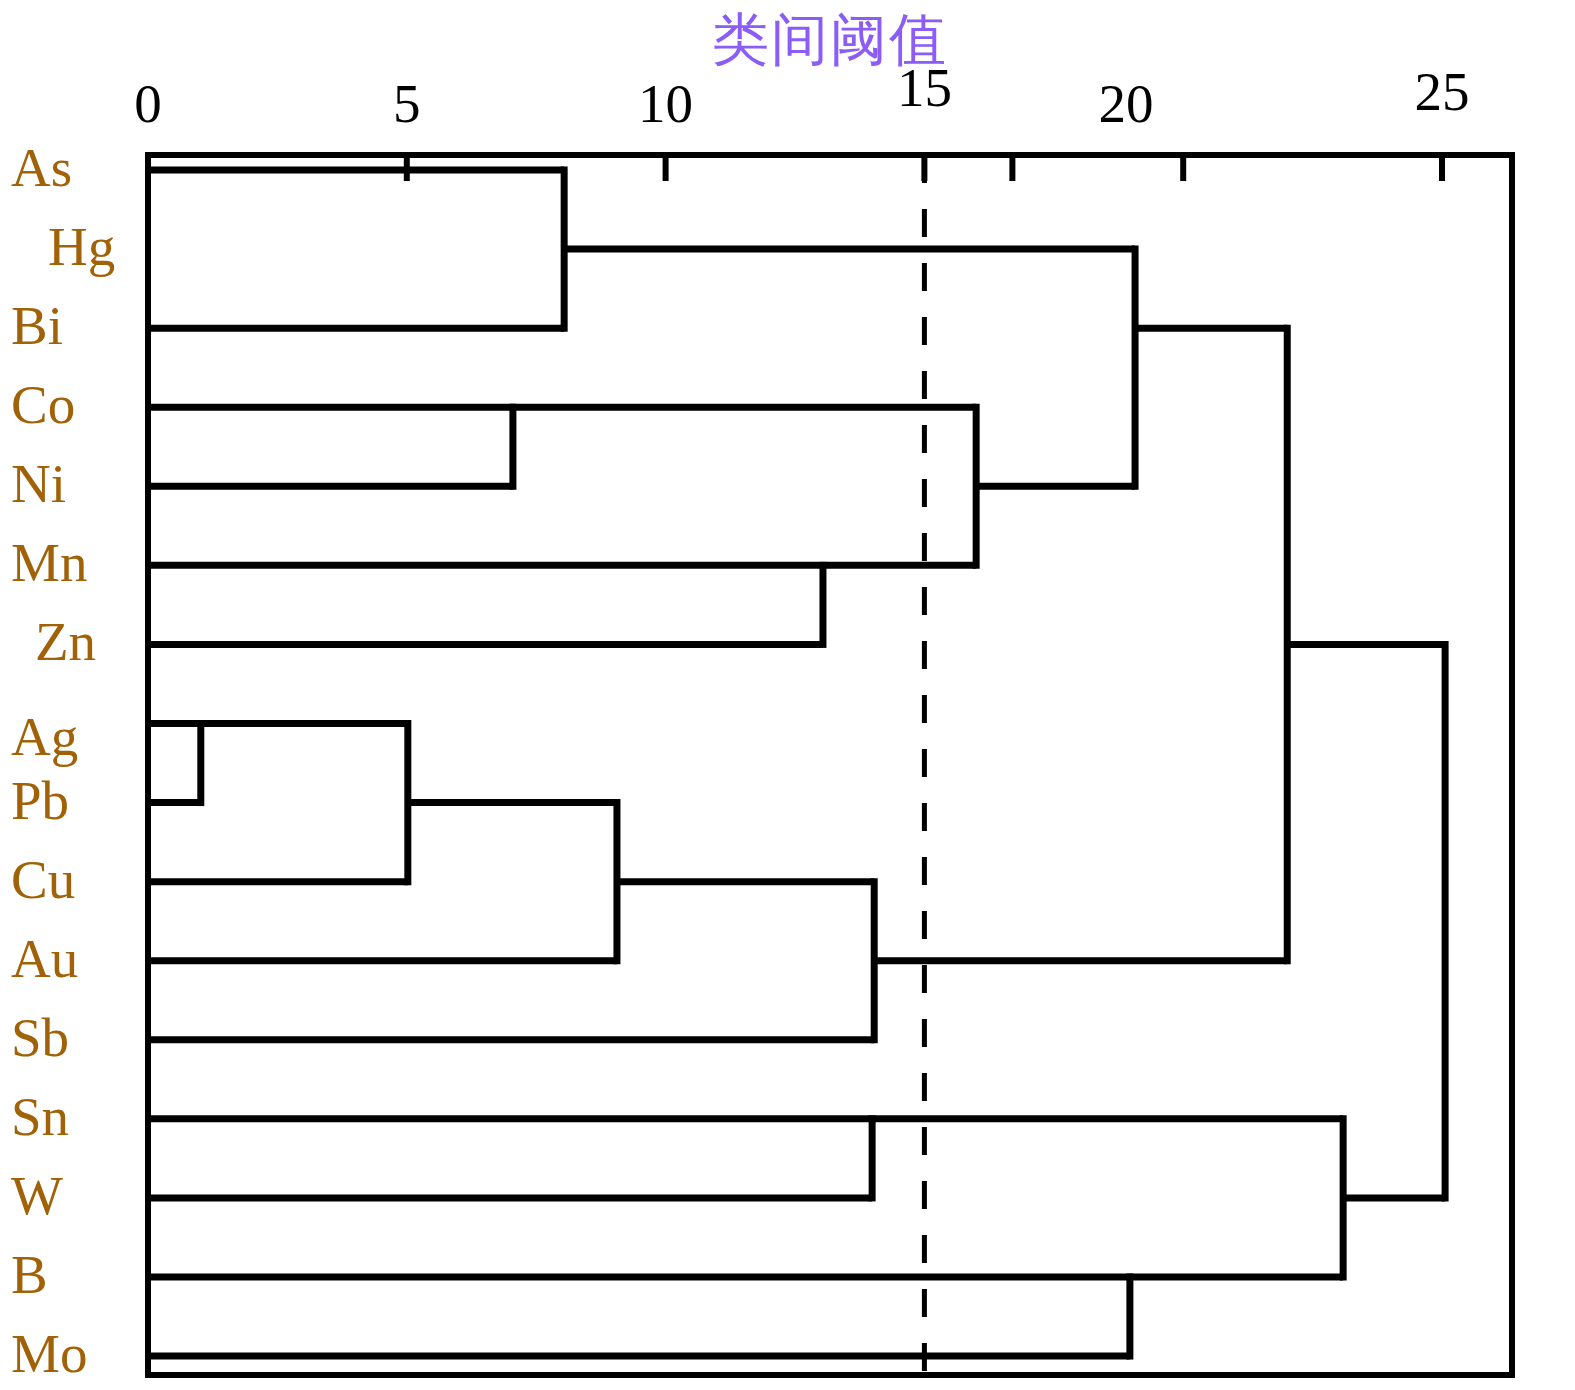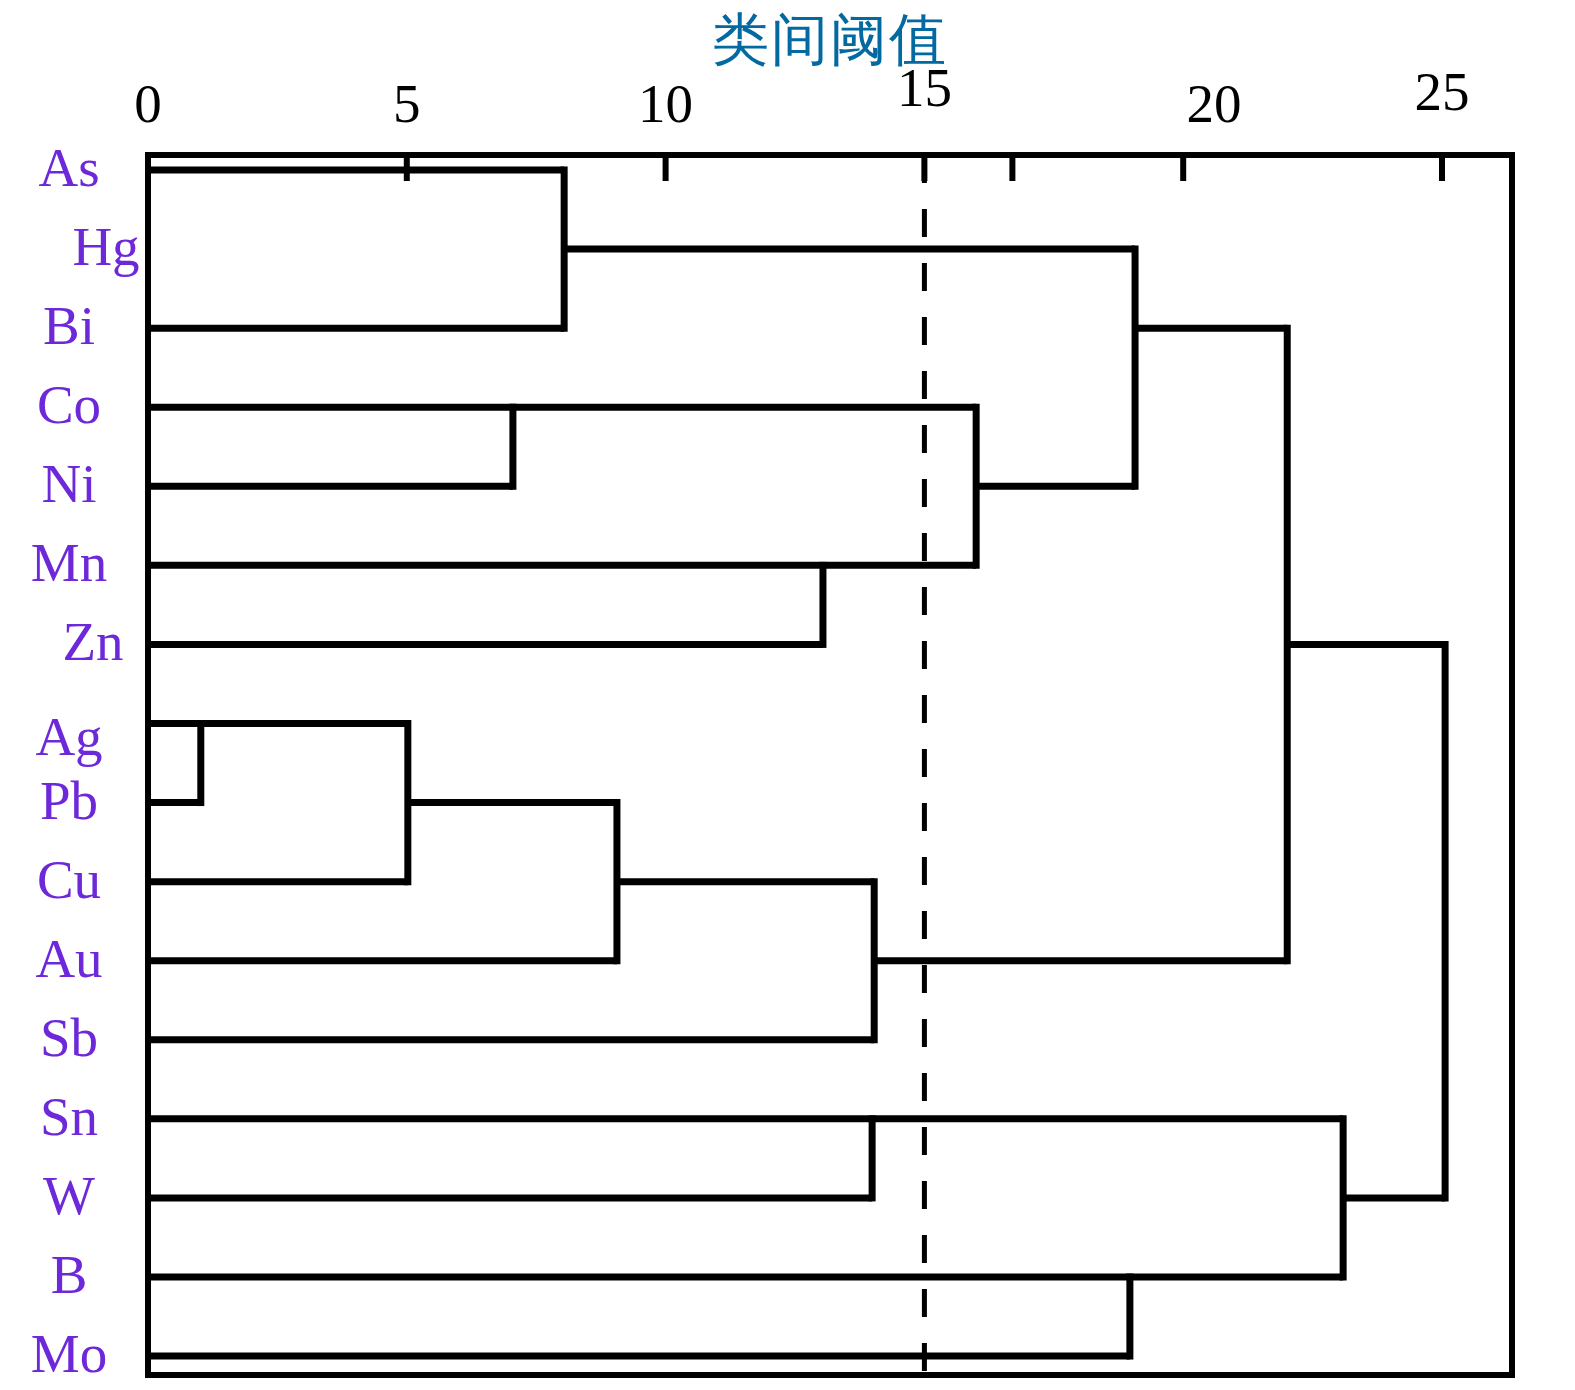--- a/index.html
+++ b/index.html
@@ -6,35 +6,35 @@
   .figure{
     position:relative;
     width:1575px;height:1390px;
     background:#ffffff;
     font-family:"Liberation Serif","DejaVu Serif",serif;
     overflow:hidden;
   }
   .chart-title{
     position:absolute;top:2px;left:148px;width:1364px;
     text-align:center;
-    font-size:57px;color:#0369a1;
+    font-size:57px;color:#8b5cf6;
     letter-spacing:2px;
     white-space:nowrap;
   }
   #dendrogram-svg{position:absolute;left:0;top:0;}
   .tick-label{
     position:absolute;
     transform:translateX(-50%);
     font-size:55px;color:#000;line-height:1;
   }
   .leaf-label{
     position:absolute;left:0;width:138px;
-    text-align:center;
+    text-align:left;
     transform:translateY(-54%);
-    font-size:55px;color:#6d28d9;line-height:1;
+    font-size:55px;color:#a16207;line-height:1;padding-left:11px;
   }
 </style>
 </head>
 <body>
 
 <div class="figure">
   <div class="chart-title">类间阈值</div>
   <svg id="dendrogram-svg" width="1575" height="1390" viewBox="0 0 1575 1390">
       <rect x="148" y="155" width="1364" height="1220" fill="none" stroke="#000000" stroke-width="6"></rect>
       <line x1="148" y1="155" x2="148" y2="181" stroke="#000000" stroke-width="6"></line>
@@ -81,21 +81,21 @@
       <line x1="872.1224" y1="1115.34" x2="872.1224" y2="1201.4099999999999" stroke="#000000" stroke-width="7"></line>
       <line x1="1129.8872" y1="1273.48" x2="1129.8872" y2="1359.55" stroke="#000000" stroke-width="7"></line>
       <line x1="1343.1384" y1="1115.34" x2="1343.1384" y2="1280.48" stroke="#000000" stroke-width="7"></line>
       <line x1="1445.1055999999999" y1="640.92" x2="1445.1055999999999" y2="1201.4099999999999" stroke="#000000" stroke-width="7"></line>
     </svg>
   <div id="labels-layer">
       <div class="tick-label" style="left: 148px; top: 76px;">0</div>
       <div class="tick-label" style="left: 406.8px; top: 76px;">5</div>
       <div class="tick-label" style="left: 665.6px; top: 76px;">10</div>
       <div class="tick-label" style="left: 924.4px; top: 60px;">15</div>
-      <div class="tick-label" style="left: 1214px; top: 76px; text-align: right;">20</div>
+      <div class="tick-label" style="left: 1126px; top: 76px; text-align: right;">20</div>
       <div class="tick-label" style="left: 1442px; top: 64px;">25</div>
       <div class="leaf-label" style="top: 170px;">As</div>
       <div class="leaf-label" style="top: 249.07px; margin-left: 37px;">Hg</div>
       <div class="leaf-label" style="top: 328.14px;">Bi</div>
       <div class="leaf-label" style="top: 407.21px;">Co</div>
       <div class="leaf-label" style="top: 486.28px;">Ni</div>
       <div class="leaf-label" style="top: 565.35px;">Mn</div>
       <div class="leaf-label" style="top: 644.42px; margin-left: 24px;">Zn</div>
       <div class="leaf-label" style="top: 723.49px; margin-top: 16px;">Ag</div>
       <div class="leaf-label" style="top: 802.56px;">Pb</div>

